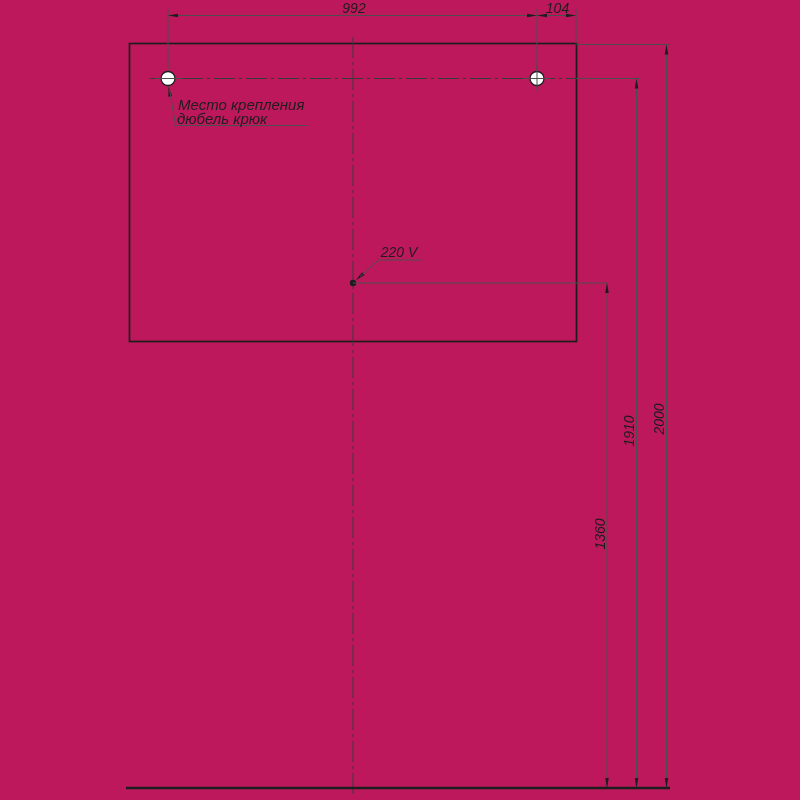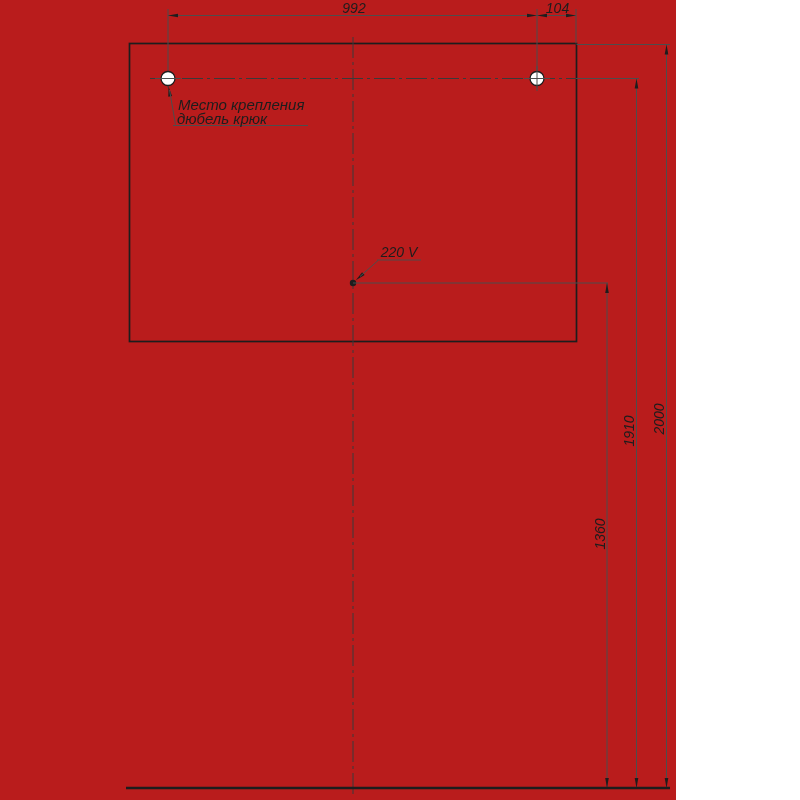--- a/index.html
+++ b/index.html
@@ -6,23 +6,23 @@
     margin: 0;
     padding: 0;
     width: 800px;
     height: 800px;
     background: #ffffff;
     font-family: "Liberation Sans", sans-serif;
     overflow: hidden;
   }
   .canvas {
     position: relative;
-    width: 676px;
+    width: 800px;
     height: 800px;
-    background: #b91c1c;
+    background: #be185d;
   }
   svg { display: block; }
   .dim-text {
     font-family: "Liberation Sans", sans-serif;
     font-style: italic;
     font-size: 14px;
     fill: #1d1d1d;
   }
   .label-text {
     font-family: "Liberation Sans", sans-serif;

